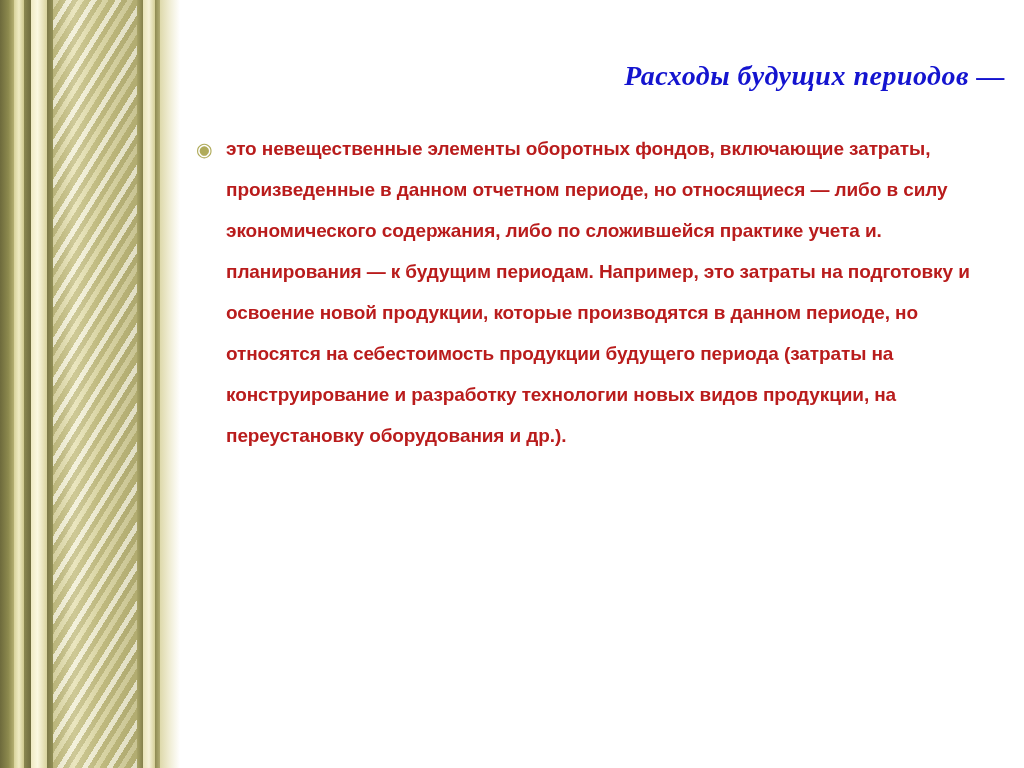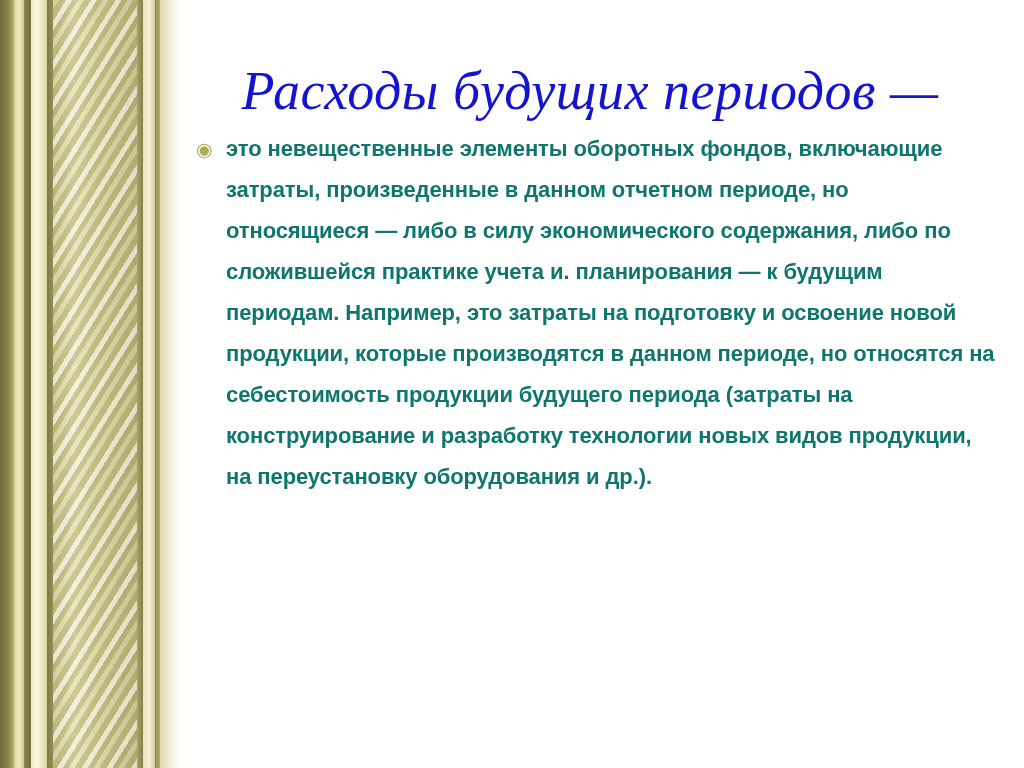--- a/index.html
+++ b/index.html
@@ -57,26 +57,26 @@
   .band-stripe-c { left: 143px; width: 12px; background: linear-gradient(90deg,#e8e3b8 0%, #f6f2d8 50%, #d5cf97 100%); }
   .band-dark-5   { left: 155px; width: 5px; background: linear-gradient(90deg,#8e8a52 0%, #b2ad74 100%); }
   .band-fade     { left: 160px; width: 20px; background: linear-gradient(90deg,#ded9ab 0%, #efecd2 45%, #ffffff 100%); }
 
   
   #title {
     position: absolute;
     left: 175px;
     top: 60px;
     width: 830px;
-    text-align: center;
+    text-align: right;
     color: #1414cf;
     font-family: "Liberation Serif", serif;
-    font-weight: normal;
+    font-weight: bold;
     font-style: italic;
-    font-size: 54px;
+    font-size: 28px;
     letter-spacing: 0.5px;
     white-space: nowrap;
   }
 
   
   #body {
     position: absolute;
     left: 196px;
     top: 128px;
     width: 800px;
@@ -88,24 +88,24 @@
   .bullet-marker {
     flex: 0 0 auto;
     width: 30px;
     padding-top: 12px;
     color: #b0ab5a;
     font-size: 19px;
     line-height: 1;
   }
   .bullet-text {
     flex: 1 1 auto;
-    color: #0f766e;
+    color: #b91c1c;
     font-family: "Liberation Sans", sans-serif;
     font-weight: bold;
-    font-size: 22px;
+    font-size: 19px;
     line-height: 41px;
     letter-spacing: -0.1px;
   }
 </style>
 </head>
 <body>
 
 <div id="slide">
 
   <div id="left-band">

